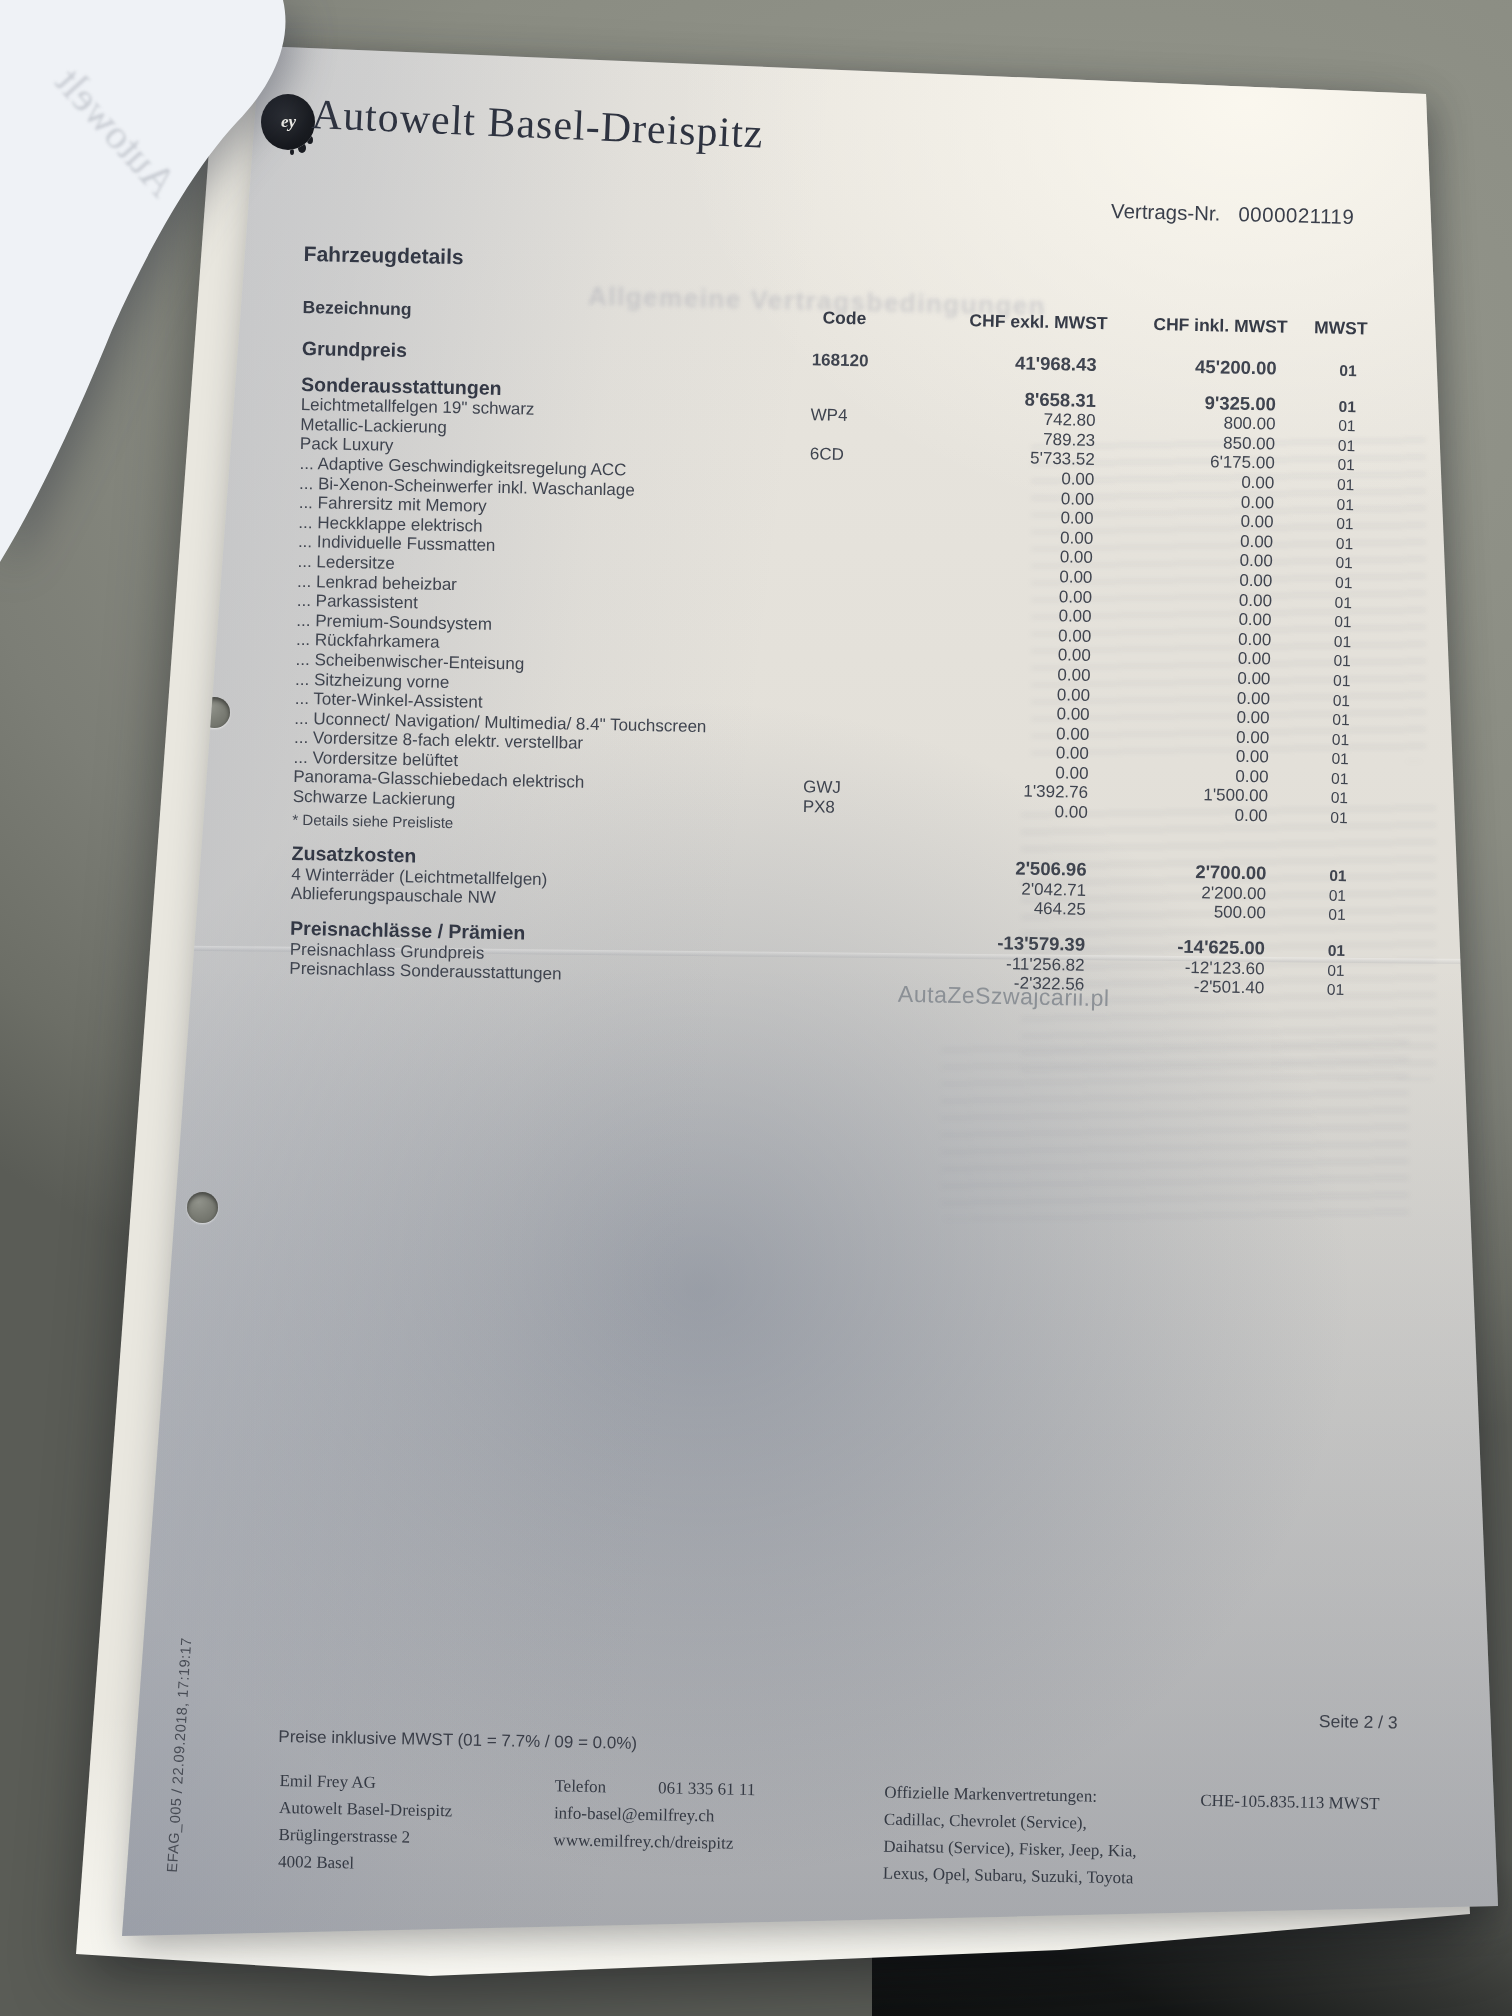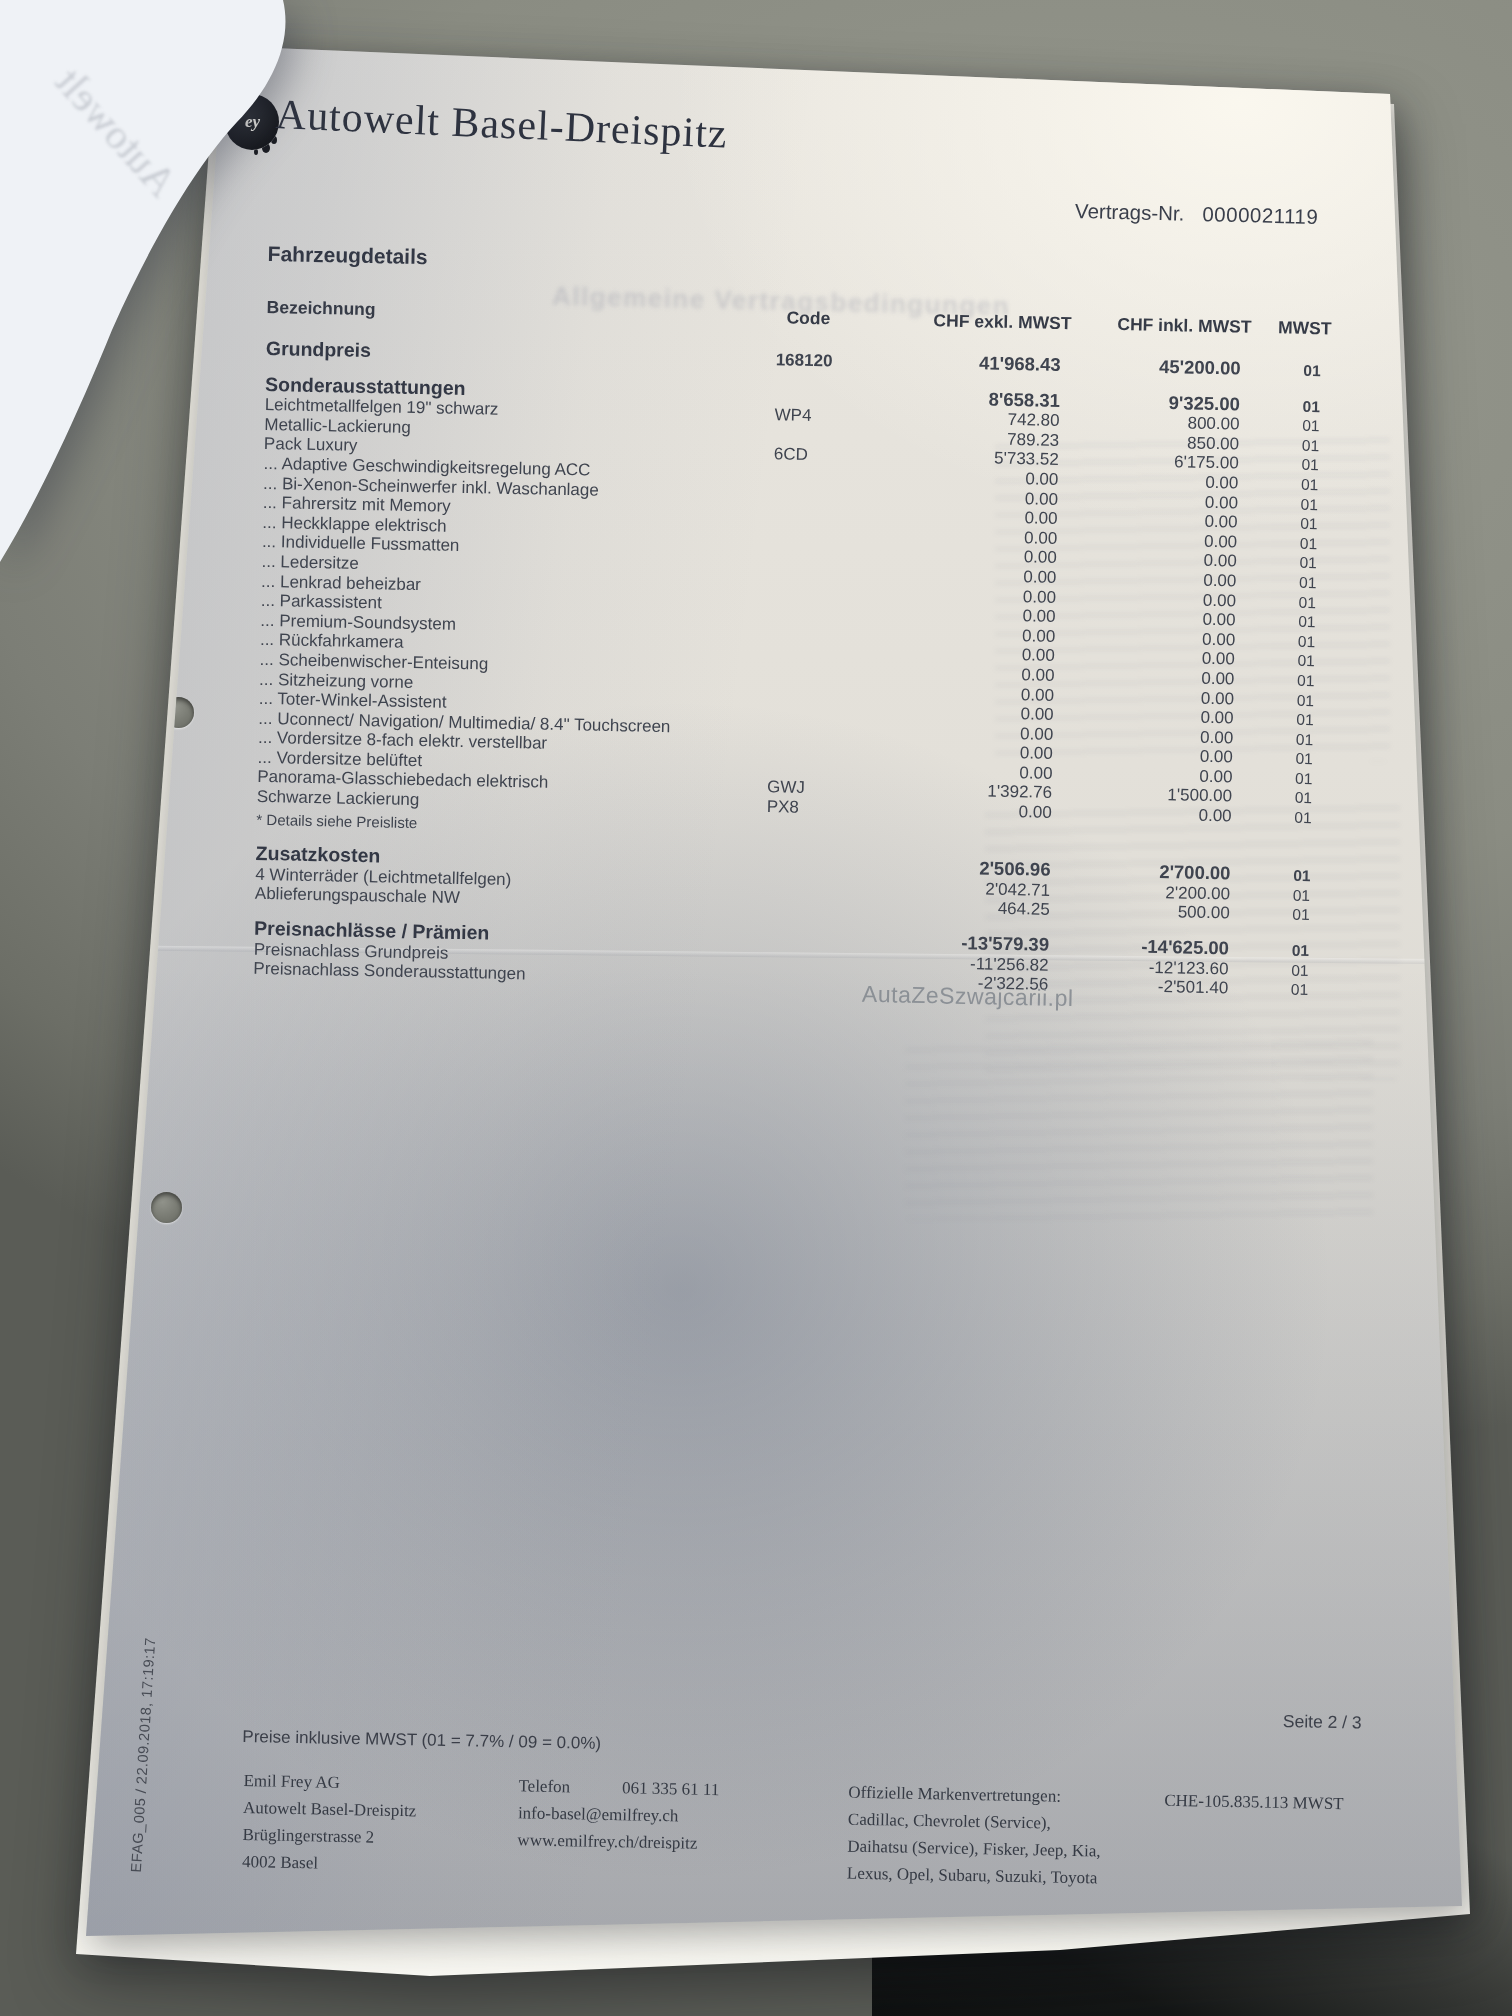--- a/index.html
+++ b/index.html
@@ -19,21 +19,21 @@
 
   
   .stack-wrap{position:absolute;inset:0;filter:drop-shadow(0 20px 30px rgba(15,17,22,0.5));}
   .stack{
     position:absolute;inset:0;
     clip-path:polygon(216px 54px, 1394px 104px, 1470px 1914px, 1060px 1950px, 430px 1976px, 76px 1954px);
     background:linear-gradient(to bottom,#e9e7df 85%, #f6f5ef 97%, #fbfaf6 100%);
   }
 
   
-  .paper-wrap{position:absolute;inset:0;filter:drop-shadow(6px 10px 18px rgba(20,24,30,0.35));}
+  .paper-wrap{position:absolute;inset:0;filter:drop-shadow(6px 10px 18px rgba(20,24,30,0.35));margin-left:36px;}
   .paper{
     position:absolute;inset:0;
     clip-path:polygon(224px 46px, 1390px 94px, 1462px 1906px, 86px 1936px);
     background:
       radial-gradient(950px 720px at 82% 5%, rgba(252,249,240,0.9), rgba(252,249,240,0) 60%),
       linear-gradient(97deg, rgba(122,132,154,0.40) 0%, rgba(122,132,154,0.24) 20%, rgba(122,132,154,0.06) 36%, rgba(0,0,0,0) 47%),
       radial-gradient(1050px 950px at 45% 64%, rgba(84,96,120,0.42), rgba(84,96,120,0) 62%),
       linear-gradient(to bottom, rgba(0,0,0,0) 48%, rgba(100,109,130,0.22) 74%, rgba(92,101,122,0.40) 100%),
       linear-gradient(180deg,#eae7e0 0%, #e3e0d9 38%, #d9d7d1 70%, #d0cec9 100%);
   }

